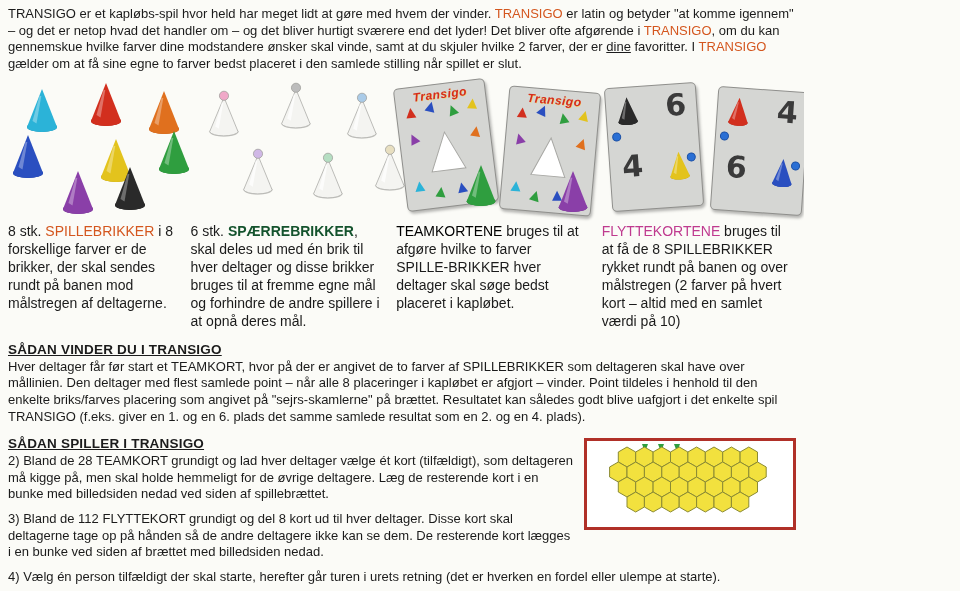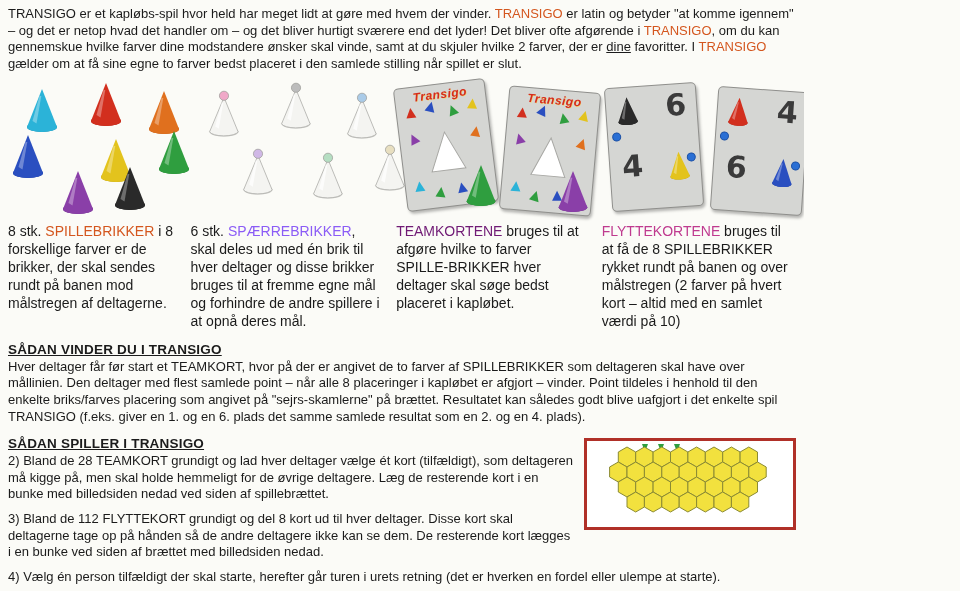--- a/index.html
+++ b/index.html
@@ -165,21 +165,21 @@
         <span class="cone" style="left: 46px; top: 66px; color: rgb(208, 184, 230);"><svg width="42" height="48" viewBox="0 0 40 46">
               <use href="#blocker"></use>
             </svg></span>
         <span class="cone" style="left: 116px; top: 70px; color: rgb(181, 222, 194);"><svg width="42" height="48" viewBox="0 0 40 46">
               <use href="#blocker"></use>
             </svg></span>
         <span class="cone" style="left: 178px; top: 62px; color: rgb(232, 223, 192);"><svg width="42" height="48" viewBox="0 0 40 46">
               <use href="#blocker"></use>
             </svg></span>
       </div>
-      <p class="caption"><span>6 stk. </span><span style="color: #8b5cf6;">SPÆRREBRIKKER</span><span>, skal deles ud med én brik til hver deltager og disse brikker bruges til at fremme egne mål og forhindre de andre spillere i at opnå deres mål.</span></p>
+      <p class="caption"><span>6 stk. </span><span style="color: #14532d; font-weight: bold;">SPÆRREBRIKKER</span><span>, skal deles ud med én brik til hver deltager og disse brikker bruges til at fremme egne mål og forhindre de andre spillere i at opnå deres mål.</span></p>
     </div>
 
     <div class="component comp-3">
       <div class="art">
         <div class="card" style="left:4px;top:2px;transform:rotate(-7deg)">
           <svg class="pat" viewBox="0 0 90 122">
               <use href="#card-pattern-tris"></use>
             </svg>
           <span class="logo">Transigo</span>
         </div>
@@ -189,21 +189,21 @@
             </svg>
           <span class="logo">Transigo</span>
         </div>
         <span class="cone" style="left: 66px; top: 82px; color: rgb(47, 158, 63);"><svg width="38" height="44" viewBox="0 0 40 46">
               <use href="#cone"></use>
             </svg></span>
         <span class="cone" style="left: 158px; top: 88px; color: rgb(138, 63, 168);"><svg width="38" height="44" viewBox="0 0 40 46">
               <use href="#cone"></use>
             </svg></span>
       </div>
-      <p class="caption"><span style="color: #701a75; text-align: center;">TEAMKORTENE</span><span> bruges til at afgøre hvilke to farver SPILLE-BRIKKER hver deltager skal søge bedst placeret i kapløbet.</span></p>
+      <p class="caption"><span style="color: #000000; text-align: center;">TEAMKORTENE</span><span> bruges til at afgøre hvilke to farver SPILLE-BRIKKER hver deltager skal søge bedst placeret i kapløbet.</span></p>
     </div>
 
     <div class="component comp-4">
       <div class="art">
         <div class="card" style="left:6px;top:4px;transform:rotate(-4deg)">
           <span class="fcone c1" style="color: rgb(42, 42, 42);"><svg width="26" height="30" viewBox="0 0 40 46">
                 <use href="#cone"></use>
               </svg></span>
           <span class="fnum n1">6</span>
           <span class="fnum n2">4</span>

